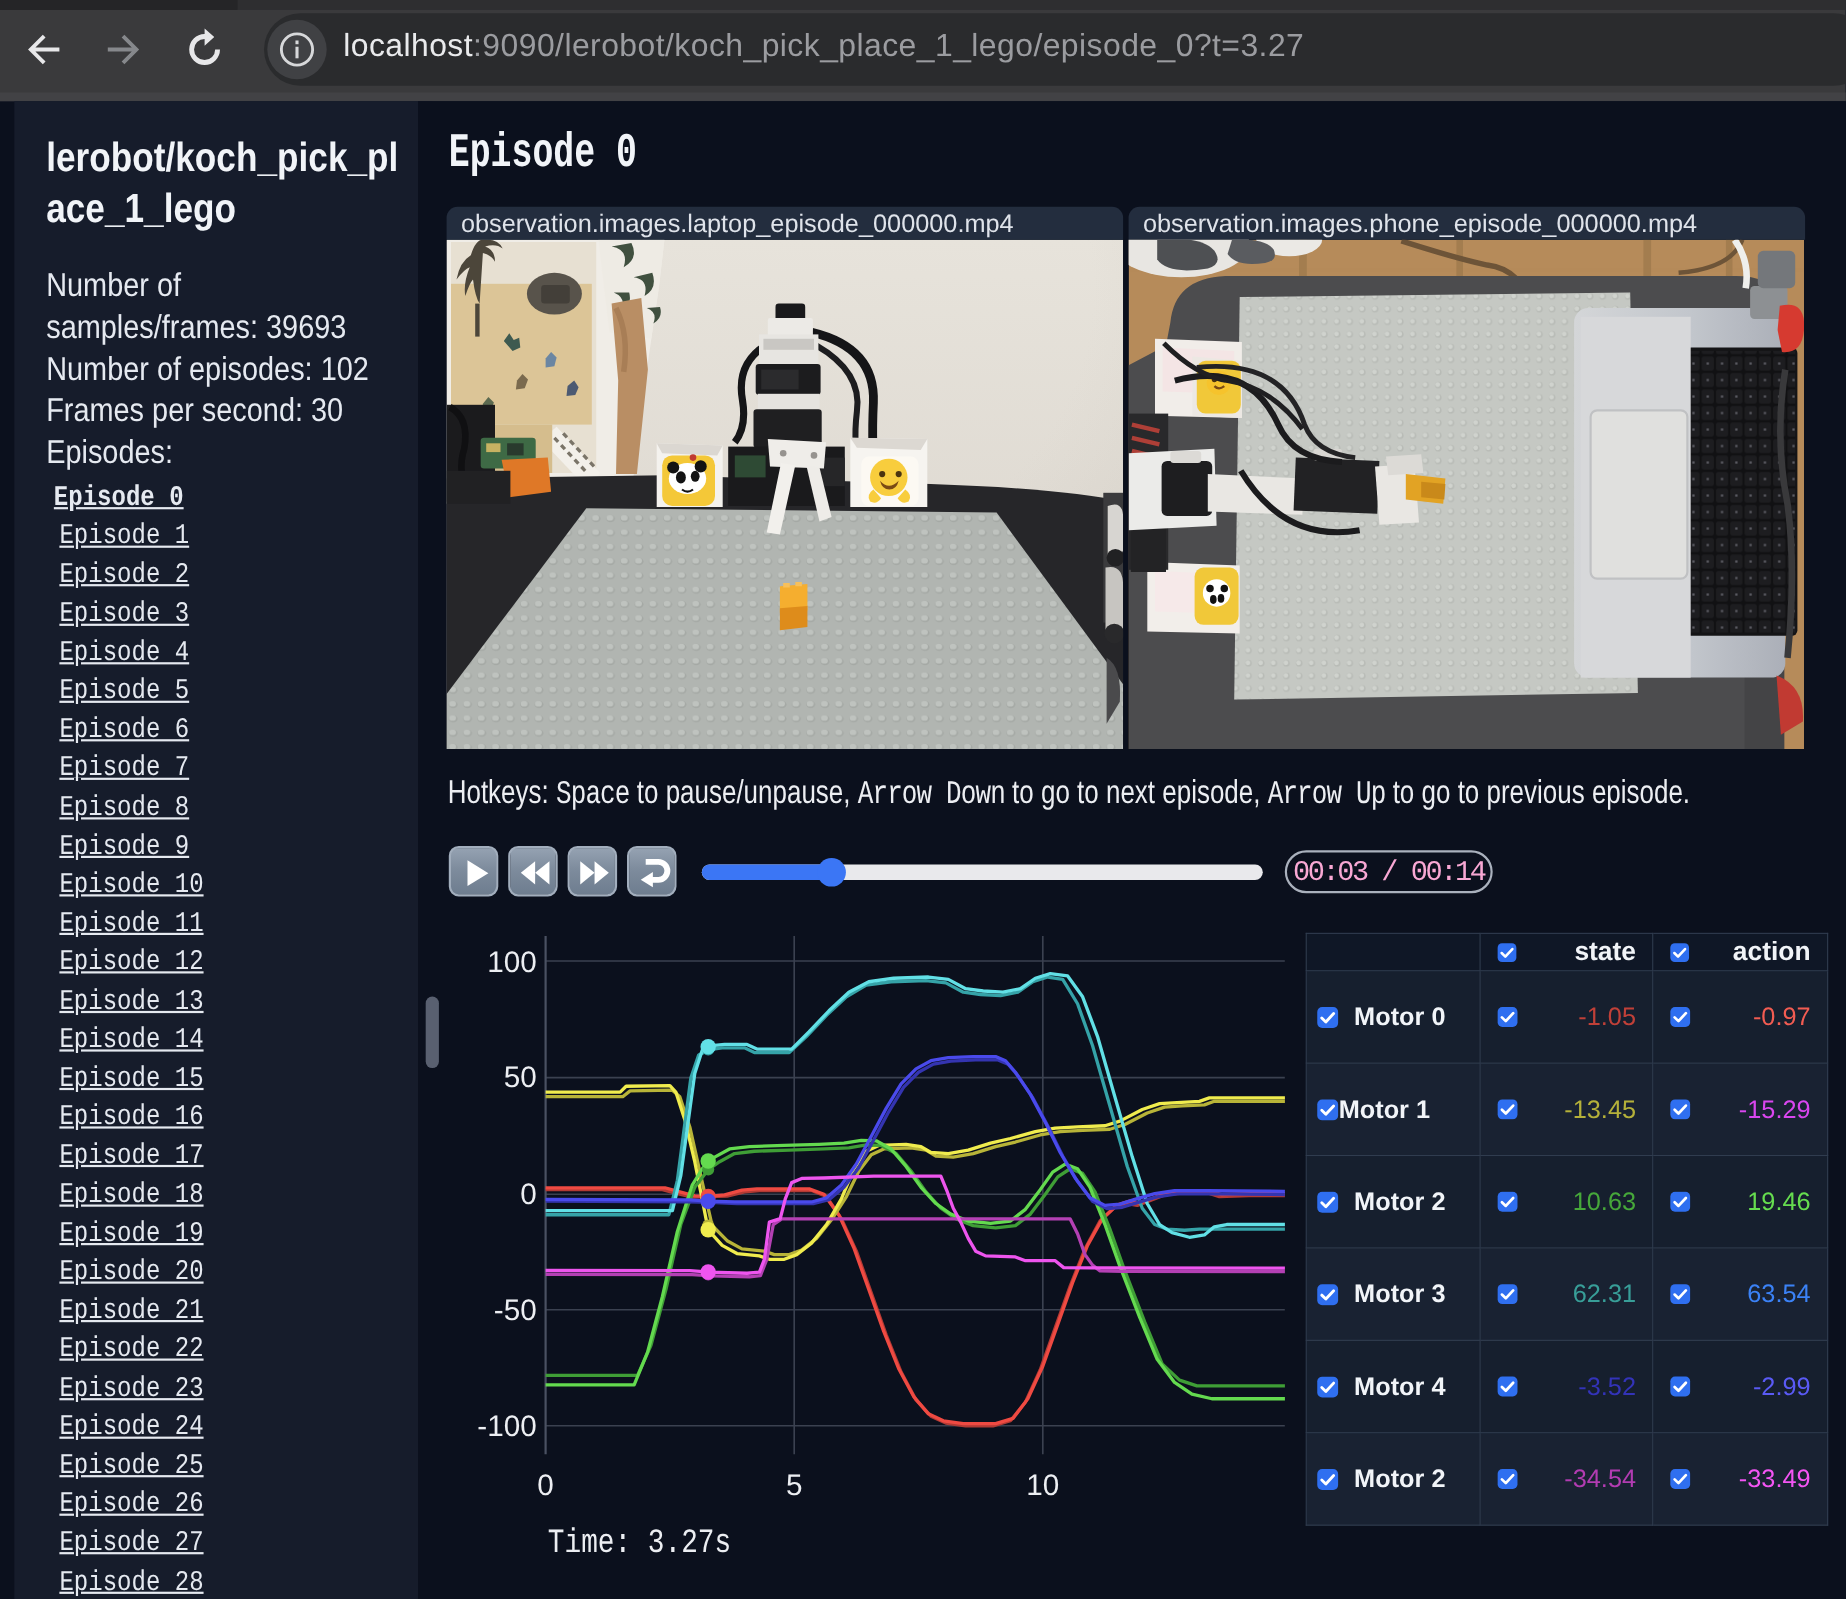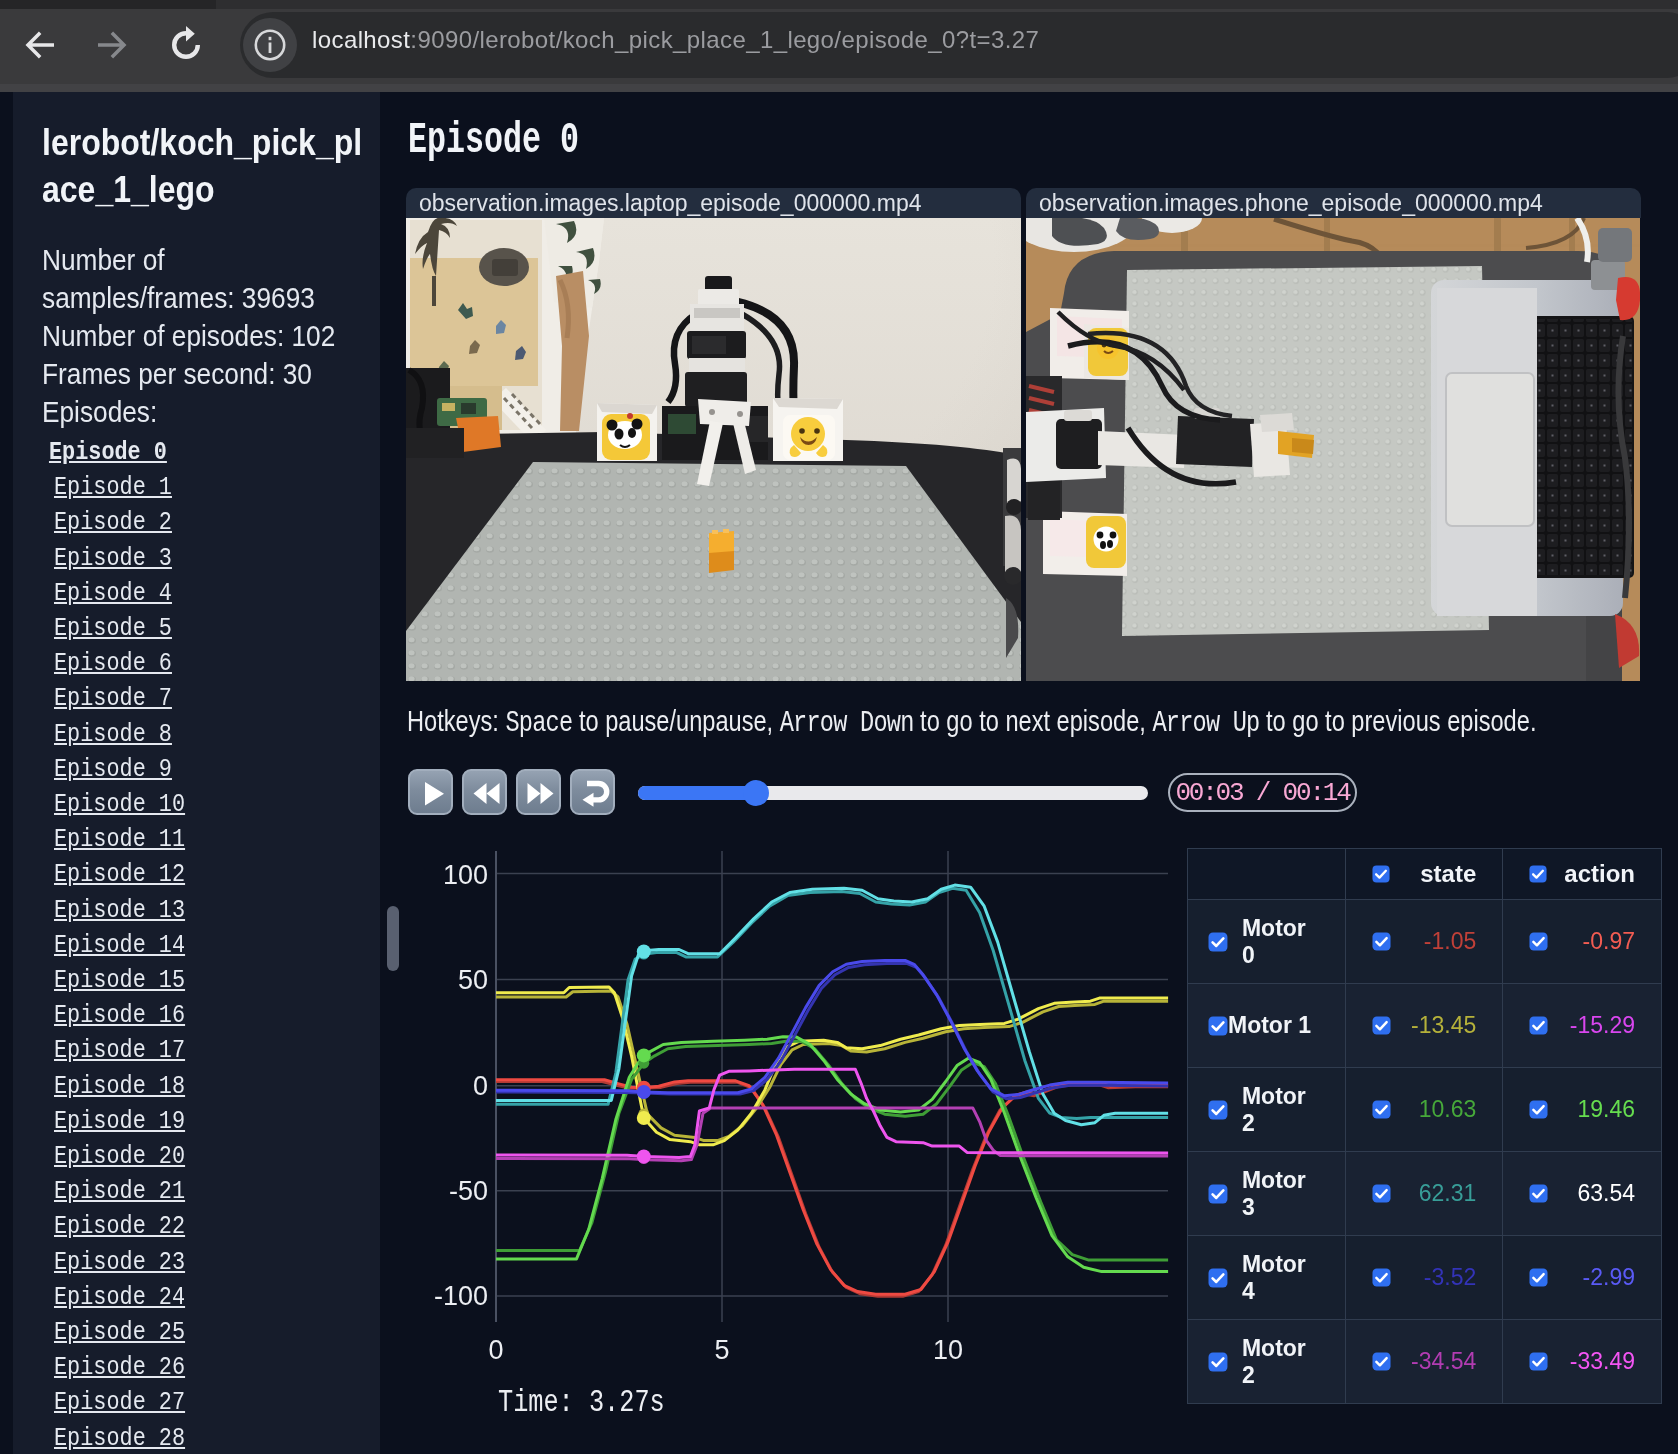--- a/index.html
+++ b/index.html
@@ -6,21 +6,21 @@
   html,body { width:1678px; height:1454px; overflow:hidden; }
   body { background:#0b101d; font-family:"Liberation Sans",sans-serif; position:relative; }
   
   #chrome { position:absolute; left:0; top:0; width:1678px; height:92px; background:#3a3a3c; }
   #chromebot { position:absolute; left:0; top:84px; width:1678px; height:8px; background:#424245; }
   #topstrip { position:absolute; left:0; top:0; width:1678px; height:9px; background:#2e2e30; }
   #topstrip .tabend { position:absolute; left:0; top:0; width:216px; height:9px; background:#252527; }
   #urlpill { position:absolute; left:240px; top:12px; width:1460px; height:66px; background:#2a2b2d; border-radius:33px; }
   #icircle { position:absolute; left:243px; top:18px; width:54px; height:54px; border-radius:50%; background:#404144; }
   .navicon { position:absolute; top:0; }
-  #urltext { position:absolute; left:312px; top:26px; font-size:24px; color:#9b9ca0; white-space:nowrap; letter-spacing:0.4px;text-align:center;}
+  #urltext { position:absolute; left:312px; top:26px; font-size:29px; color:#9b9ca0; white-space:nowrap; letter-spacing:0.4px;text-align:center;}
   #urltext b { color:#e9eaec; font-weight:normal; }
   
   #sidebar { position:absolute; left:13px; top:92px; width:380px; height:1362px; background:#161c2b; color:#e5e9f0; }
   #main { position:absolute; left:380px; top:92px; width:1298px; height:1362px; background:#0b101d; color:#e5e9f0; }
   
   #sbtitle { position:absolute; left:29px; top:27px; width:420px; font-weight:bold; font-size:37px; line-height:47px; color:#f1f4f8; transform:scaleX(0.865); transform-origin:0 0; }
   #sbinfo { position:absolute; left:29px; top:149px; width:360px; font-size:30px; line-height:38px; color:#e5e9f0; transform:scaleX(0.875); transform-origin:0 0; }
   #eplist { position:absolute; left:41px; top:343px; font-family:"Liberation Mono",monospace; font-size:26px; line-height:35.2px; transform:scaleX(0.84); transform-origin:0 0; }
   #eplist a { color:#e5e9f0; text-decoration:underline; display:block; }
   #eplist a.cur { font-weight:bold; margin-left:-6px; }
@@ -35,21 +35,21 @@
   #hotkeys code { font-family:"Liberation Mono",monospace; font-size:30px; letter-spacing:-1px; }
   
   .cbtn { position:absolute; top:677px; width:45px; height:46px; border-radius:9px; background:linear-gradient(180deg,#95a2b2 0%,#7e8c9d 45%,#6e7d8f 100%); border:2px solid #a2aebd; }
   .cbtn svg { position:absolute; left:0; top:0; }
   #track { position:absolute; left:258px; top:694px; width:510px; height:14px; background:#e9e9ec; border-radius:7px; }
   #trackfill { position:absolute; left:0; top:0; width:125px; height:14px; background:#3b76f5; border-radius:7px; }
   #thumb { position:absolute; left:105px; top:-6px; width:26px; height:26px; background:#3b76f5; border-radius:50%; }
   #timebadge { position:absolute; left:788px; top:681px; width:189px; height:39px; border:2px solid #aab1bd; border-radius:20px; color:#f9a8d4; font-family:"Liberation Mono",monospace; font-size:26px; text-align:center; line-height:36px; letter-spacing:-2.2px; }
   
   #mtable { position:absolute; left:807px; top:756px; width:475px; border-collapse:collapse; color:#f1f4f8; font-size:23px; }
-  #mtable th, #mtable td { border:1px solid #303c4f; padding:11px; }
+  #mtable th, #mtable td { border:1px solid #303c4f; padding:0; }
   #mtable th { height:34px; background:#0f1726; font-weight:bold; font-size:24px; }
   #mtable td { height:84px; background:#161f2e; }
   #mtable tr.odd td { background:#192232; }
   #mtable td.mname { font-weight:bold; }
   #mtable .cell { display:flex; align-items:center; padding:0 15px; }
   #mtable td.mname .cell { padding:0 9px; }
   #mtable .val { flex:1; text-align:right; }
   .ck { display:inline-block; vertical-align:middle; }
   
   #chart { position:absolute; left:0px; top:748px; }
@@ -522,21 +522,21 @@
               </svg>
               <span class="val" style="color:#389e98">62.31</span>
             </div>
           </td>
           <td>
             <div class="cell">
               <svg class="ck" width="19" height="19" viewBox="0 0 20 20">
                 <rect x="0.5" y="0.5" width="19" height="19" rx="4.5" fill="#2f6ff0"></rect>
                 <path d="M4.6 10.4 L8.3 14 L15.4 6.4" fill="none" stroke="#fff" stroke-width="2.6" stroke-linecap="round" stroke-linejoin="round"></path>
               </svg>
-              <span class="val" style="color:#ffffff">63.54</span>
+              <span class="val" style="color:#3b82f6">63.54</span>
             </div>
           </td>
         </tr>
 <tr>
           <td class="mname">
             <div class="cell">
               <svg class="ck" width="20" height="20" viewBox="0 0 20 20">
                 <rect x="0.5" y="0.5" width="19" height="19" rx="4.5" fill="#2f6ff0"></rect>
                 <path d="M4.6 10.4 L8.3 14 L15.4 6.4" fill="none" stroke="#fff" stroke-width="2.6" stroke-linecap="round" stroke-linejoin="round"></path>
               </svg>

